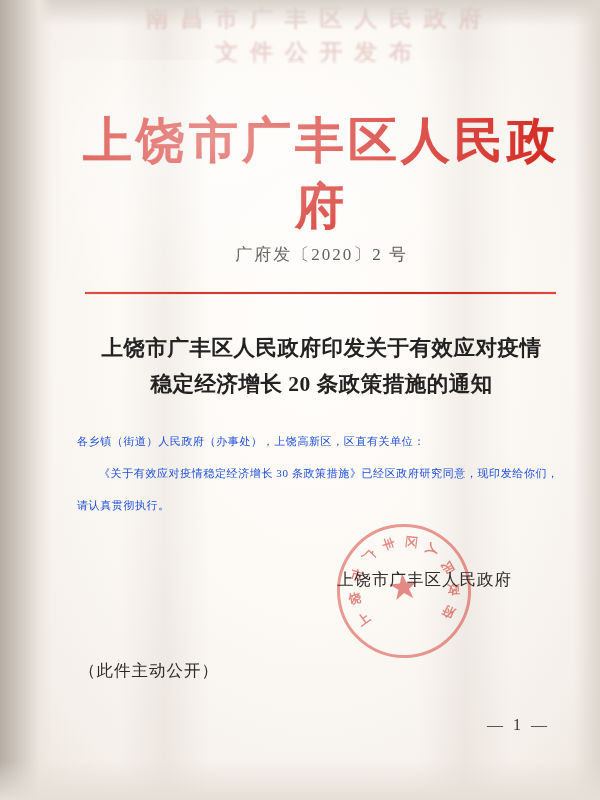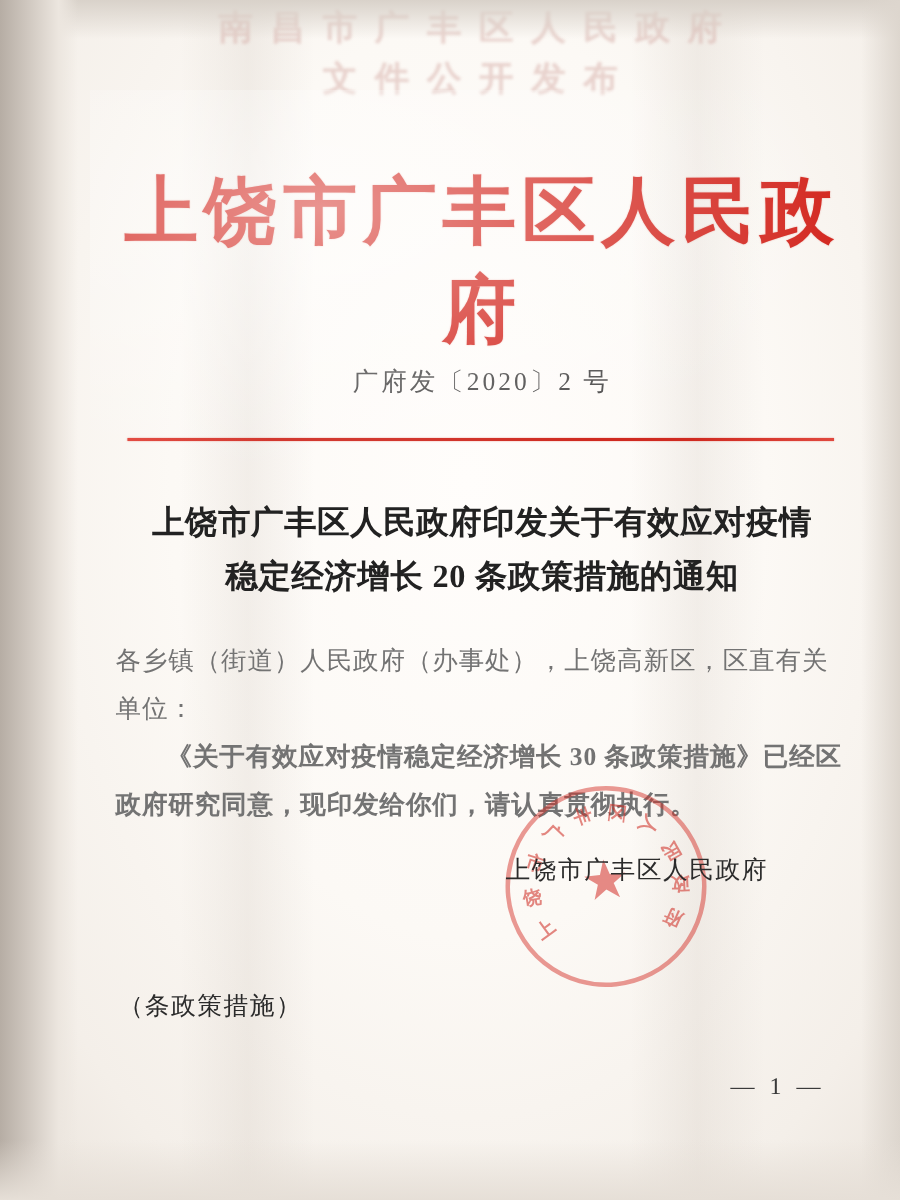--- a/index.html
+++ b/index.html
@@ -119,27 +119,27 @@
     font-size: 21.5px;
     line-height: 36px;
     letter-spacing: 0.5px;
   }
   .title .line { display: block; }
   .body-text {
     position: absolute;
     top: 425px;
     left: 8px;
     right: 10px;
-    color: #737373;
-    font-size: 17px;
+    color: #1d4ed8;
+    font-size: 11px;
     line-height: 32px;
     letter-spacing: 0.6px;
   }
   .body-text p { margin: 0; }
-  .body-text .indent { text-indent: 2em; font-weight: bold; }
+  .body-text .indent { text-indent: 2em; }
   .signature {
     position: absolute;
     top: 563px;
     right: 62px;
     text-align: center;
     color: #2b2b2b;
     font-size: 16.5px;
     line-height: 34px;
     letter-spacing: 1px;
   }
@@ -251,21 +251,21 @@
           <span style="transform: rotate(66.6667deg) translate(0px, -49px) rotate(90deg) translate(-50%, -50%);">民</span>
           <span style="transform: rotate(93.3333deg) translate(0px, -49px) rotate(90deg) translate(-50%, -50%);">政</span>
           <span style="transform: rotate(120deg) translate(0px, -49px) rotate(90deg) translate(-50%, -50%);">府</span>
         </div>
     </div>
 
     <div class="signature">
       <div>上饶市广丰区人民政府</div>
     </div>
 
-    <div class="footnote">（条政策措施）</div>
+    <div class="footnote">（此件主动公开）</div>
     <div class="page-number">— 1 —</div>
   </div>
 
   <div class="glare"></div>
   <div class="edge-top"></div>
   <div class="edge-left"></div>
   <div class="edge-right"></div>
   <div class="edge-bottom"></div>
 </div>
 

